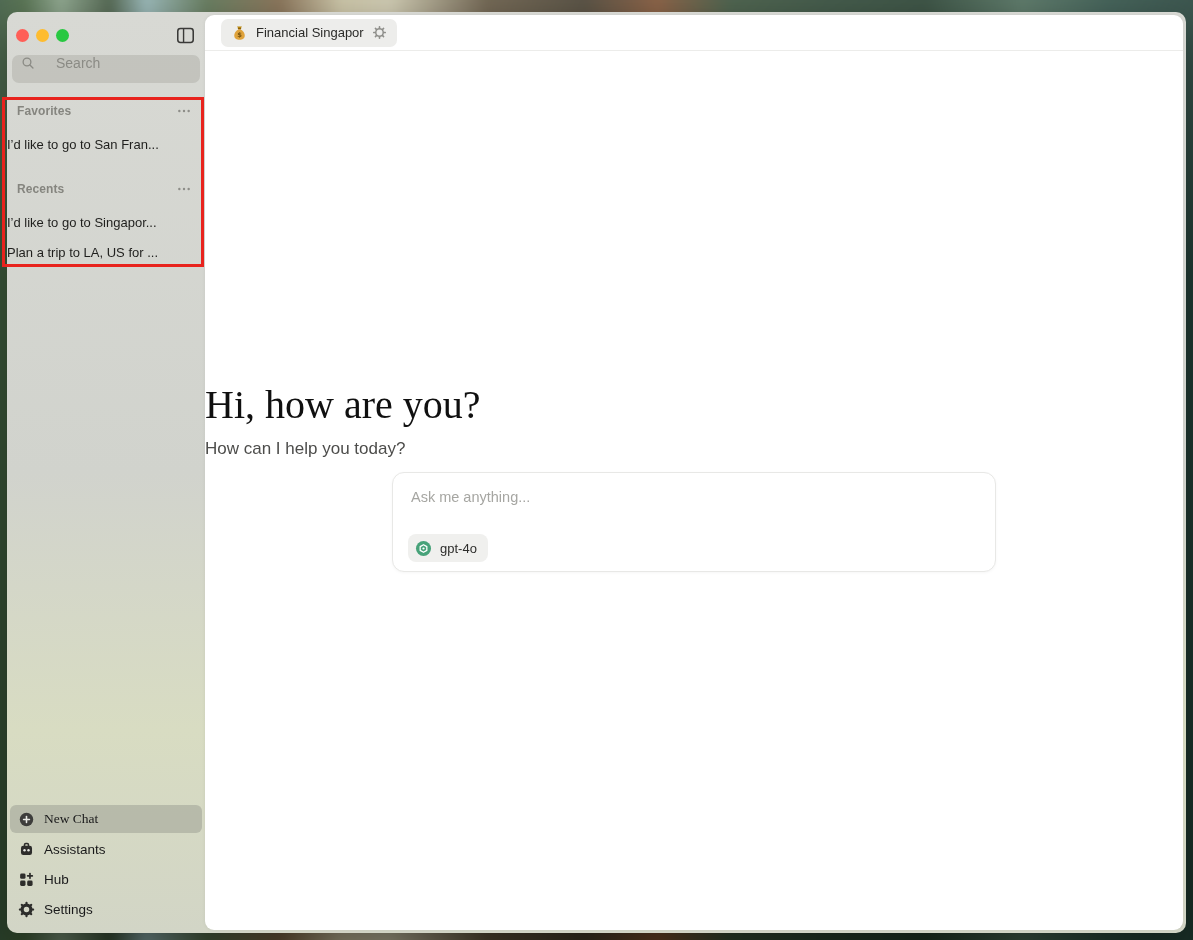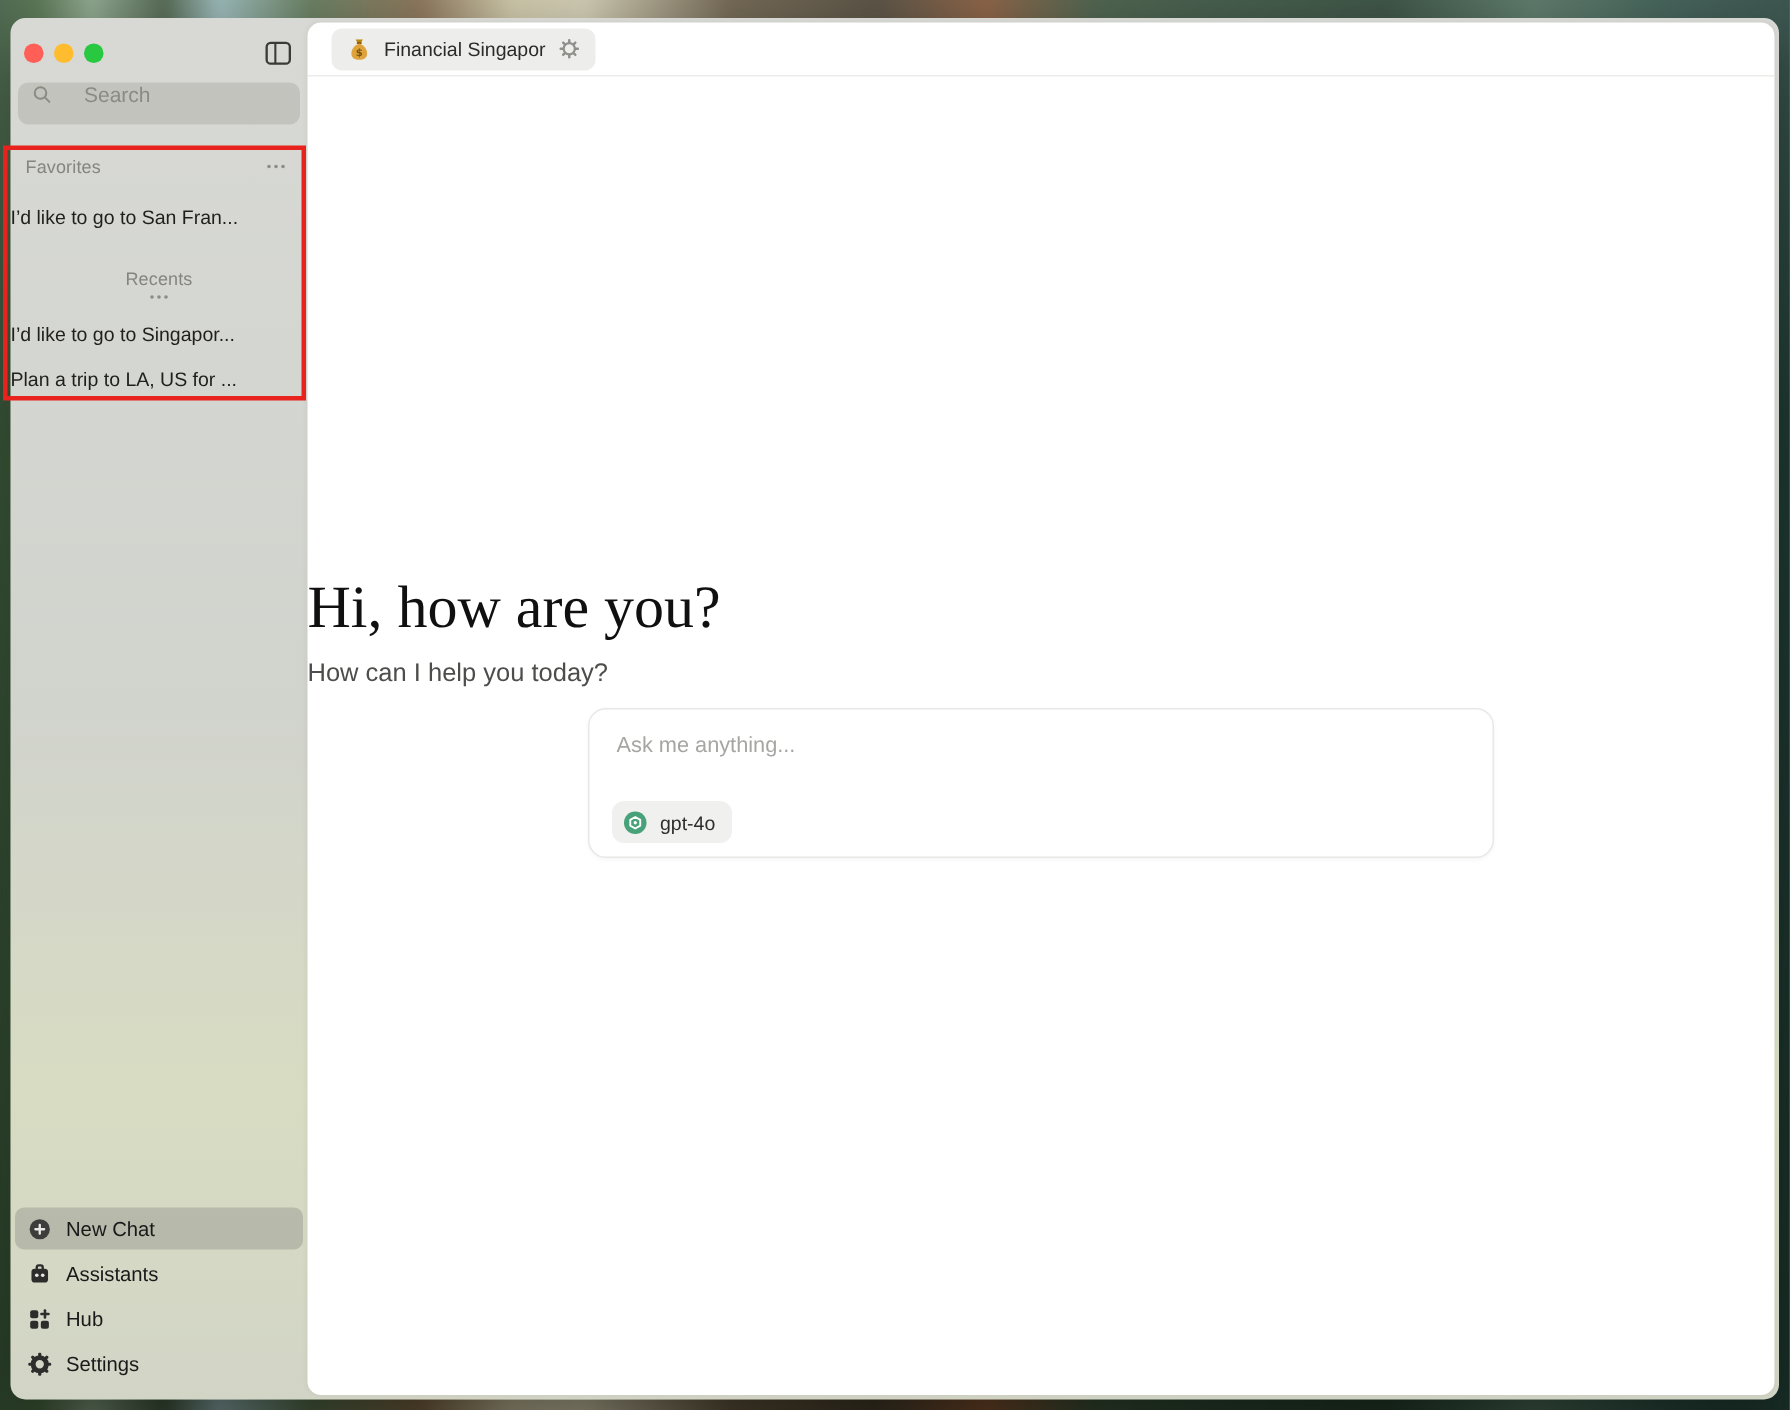--- a/index.html
+++ b/index.html
@@ -64,22 +64,22 @@
     font-family: "Liberation Sans", sans-serif;
   }
   .search-field input::placeholder { color: #8b8b85; }
 
   .section-header {
     margin-top: 18px;
     height: 20px;
     display: flex; align-items: center;
     padding: 0 10px 0 10px;
   }
-  .section-header.recents { margin-top: 20px; flex-direction: column; }
-  .section-label { font-size: 12px; font-weight: 400; color: #85857f; flex: 1; letter-spacing: 0.1px; }
+  .section-header.recents { margin-top: 20px; }
+  .section-label { font-size: 12px; font-weight: 700; color: #85857f; flex: 1; letter-spacing: 0.1px; }
   .ellipsis-btn { width: 22px; height: 16px; display: flex; align-items: center; justify-content: center; border-radius: 4px; }
 
   .chat-item {
     margin-top: 8px;
     height: 30px;
     display: flex; align-items: center;
     padding: 0 0;
     font-size: 13px; color: #1f1f1d;
     border-radius: 6px;
     white-space: nowrap; overflow: hidden;
@@ -89,21 +89,21 @@
   .sidebar-footer {
     position: absolute; left: 3px; right: 3px; bottom: 10px;
     display: flex; flex-direction: column; gap: 2px;
   }
   .footer-row {
     height: 28px; border-radius: 6px;
     display: flex; align-items: center;
     padding: 0 8px; gap: 9px;
     font-size: 13.5px; color: #19191a; font-weight: 500;
   }
-  .footer-row.active { background: rgba(135,137,128,0.38); }
+  .footer-row.active { background: rgba(135,137,128,0.38); font-family: Liberation Serif, serif; }
   .footer-icon { width: 17px; height: 17px; flex: 0 0 17px; display: flex; align-items: center; justify-content: center; }
 
   
   .main-panel {
     position: absolute; left: 198px; top: 3px; right: 3px; bottom: 3px;
     background: #ffffff;
     border-radius: 9px;
     box-shadow: 0 0 4px rgba(0,0,0,0.06);
   }
   .tab-bar {

